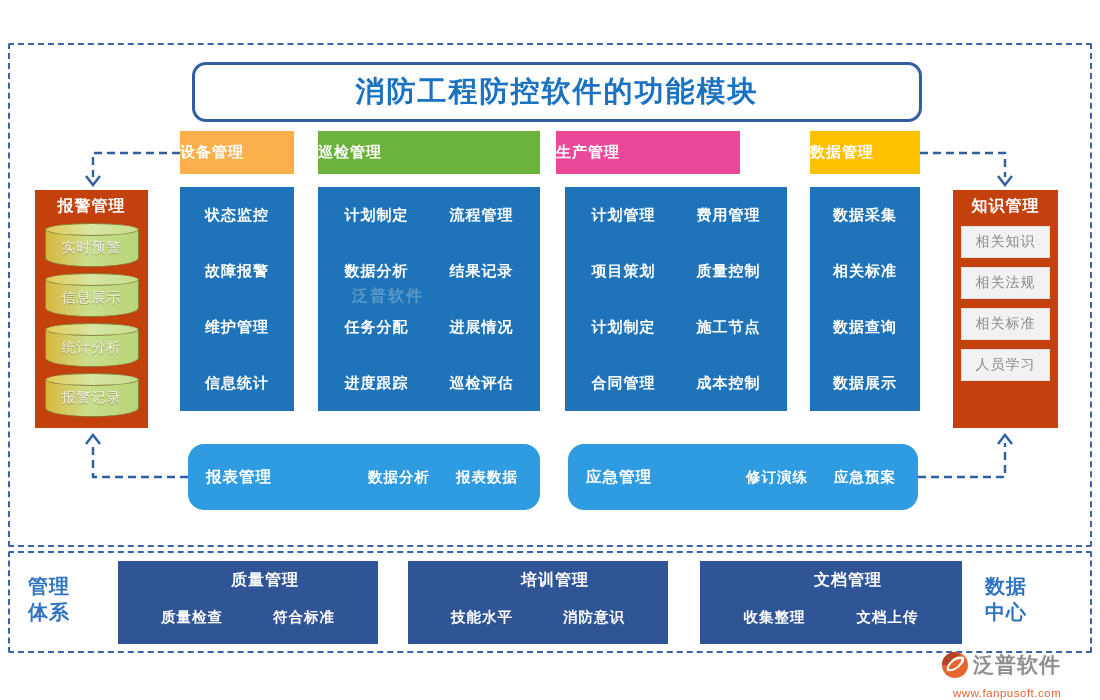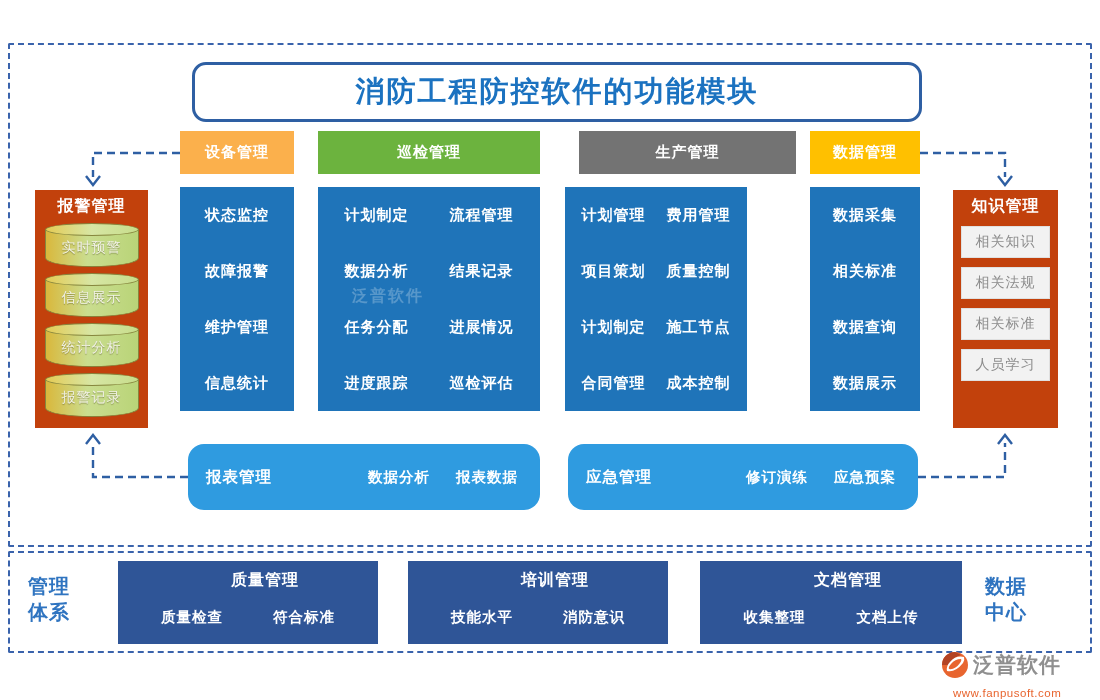--- a/index.html
+++ b/index.html
@@ -11,32 +11,32 @@
   .frame-top{left:8px;top:43px;width:1080px;height:500px;}
   .frame-bottom{left:8px;top:551px;width:1080px;height:98px;}
 
   
   .title-box{position:absolute;left:192px;top:62px;width:724px;height:54px;
     border:3px solid #2e5fa3;border-radius:14px;background:#ffffff;
     display:flex;align-items:center;justify-content:center;}
   .title-box span{font-size:29px;font-weight:bold;color:#1b72c0;letter-spacing:2px;}
 
   
-  .hdr{position:absolute;top:131px;height:43px;display:flex;align-items:center;justify-content:center;
+  .hdr{position:absolute;top:131px;height:43px;display:flex;align-items:center;
     color:#ffffff;font-weight:bold;font-size:15px;letter-spacing:1px;}
   .hdr-1{left:180px;width:114px;background:#fbb04c;}
   .hdr-2{left:318px;width:222px;background:#6cb33e;}
-  .hdr-3{left:579px;width:217px;background:#737373;}
+  .hdr-3{left:556px;width:184px;background:#ec4899;}
   .hdr-4{left:810px;width:110px;background:#ffc000;}
 
   
   .col{position:absolute;top:187px;height:224px;background:#1f74b9;color:#ffffff;}
   .col-1{left:180px;width:114px;}
   .col-2{left:318px;width:222px;}
-  .col-3{left:565px;width:182px;}
+  .col-3{left:565px;width:222px;}
   .col-4{left:810px;width:110px;}
   .col-list{height:100%;display:flex;flex-direction:column;justify-content:space-around;align-items:center;}
   .col-grid{height:100%;display:grid;grid-template-columns:1fr 1fr;grid-template-rows:repeat(4,1fr);
     justify-items:center;align-items:center;padding:0 6px;box-sizing:border-box;border-radius:20px;}
   .cell{font-size:15px;font-weight:bold;letter-spacing:1px;white-space:nowrap;}
 
   
   .panel{position:absolute;top:190px;height:238px;background:#c2410c;box-sizing:border-box;}
   .panel-title{color:#ffffff;font-weight:bold;font-size:16px;text-align:center;
     letter-spacing:1px;padding-top:6px;}

